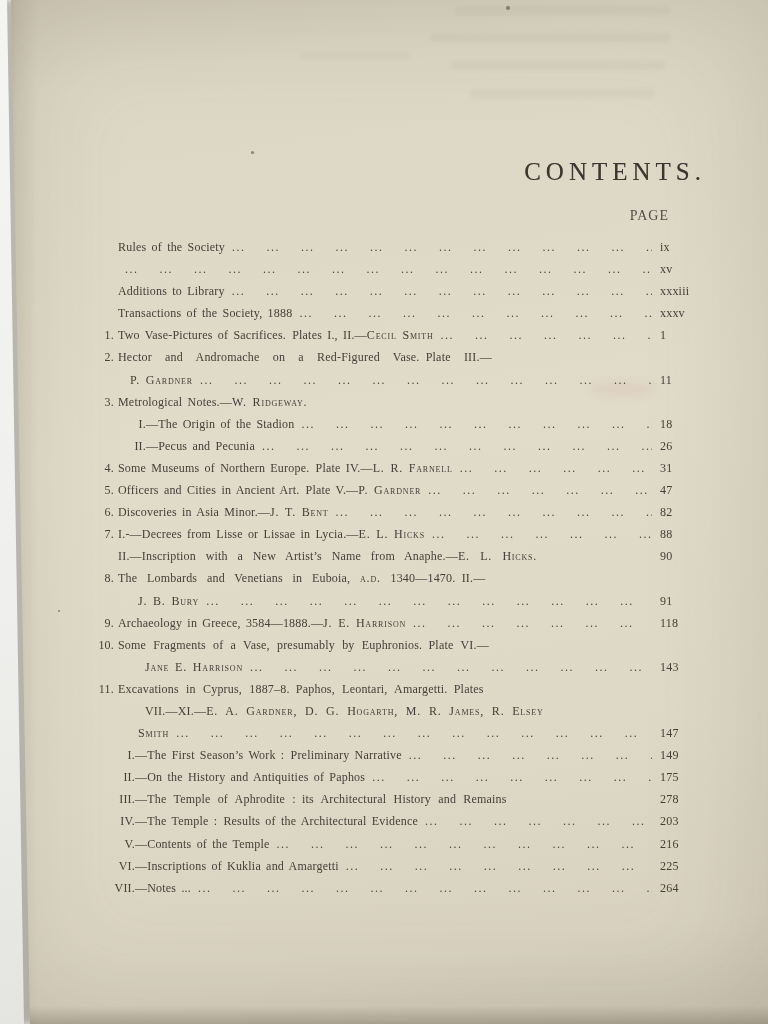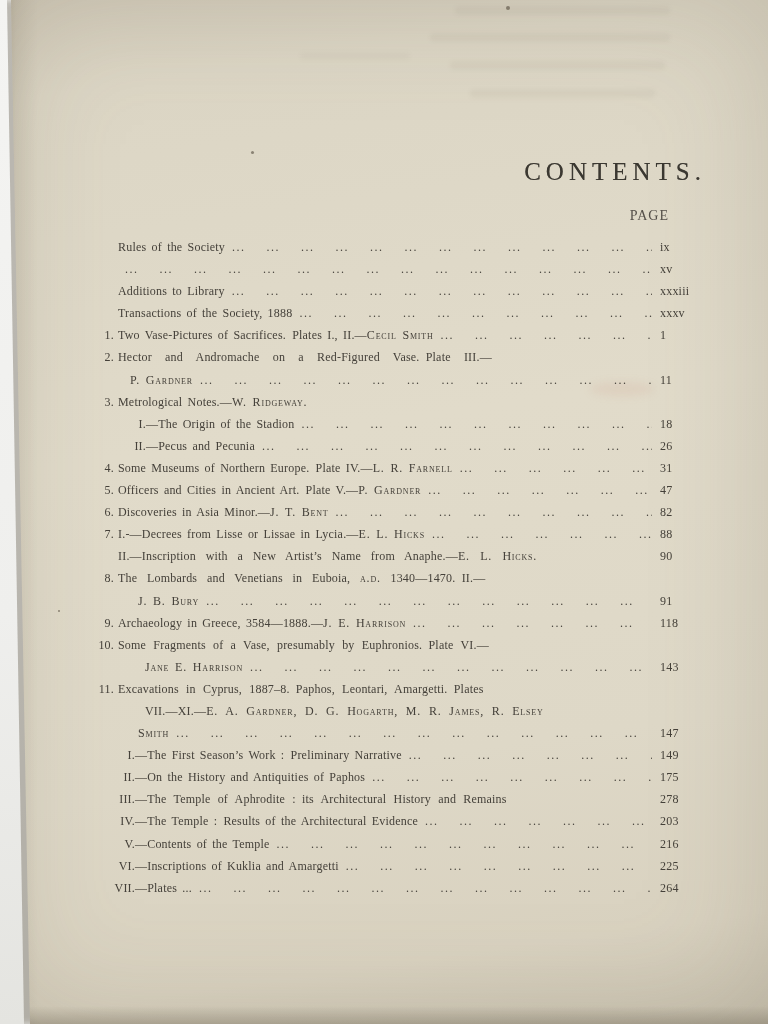--- a/index.html
+++ b/index.html
@@ -317,21 +317,21 @@
             <span class="pg">216</span>
           </div>
           <div class="row k-sub11">
             <span class="roman">VI.</span>
             <span class="txt"><span>—Inscriptions of Kuklia and Amargetti</span></span>
             <span class="leader">...  ...  ...  ...  ...  ...  ...  ...  ...  ...  ...  ...  ...  ...  ...  ...  ...  ...  ...  ...  ...  ...  ...  ...  ...  ...</span>
             <span class="pg">225</span>
           </div>
           <div class="row k-sub11">
             <span class="roman">VII.</span>
-            <span class="txt"><span>—Plates ...</span></span>
+            <span class="txt"><span>—Notes ...</span></span>
             <span class="leader">...  ...  ...  ...  ...  ...  ...  ...  ...  ...  ...  ...  ...  ...  ...  ...  ...  ...  ...  ...  ...  ...  ...  ...  ...  ...</span>
             <span class="pg">264</span>
           </div>
         </div>
     </div>
 
     <div class="vignette"></div>
   </div>
 </div>
 

